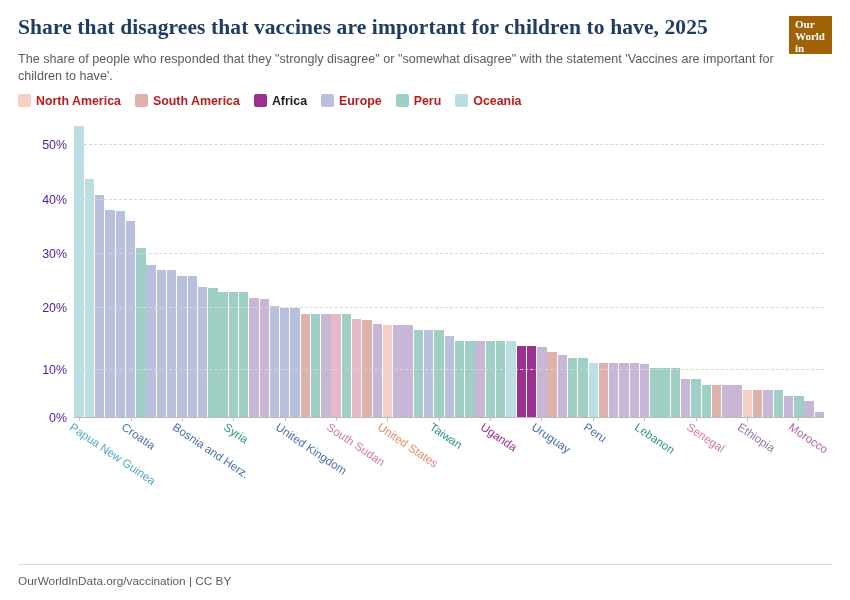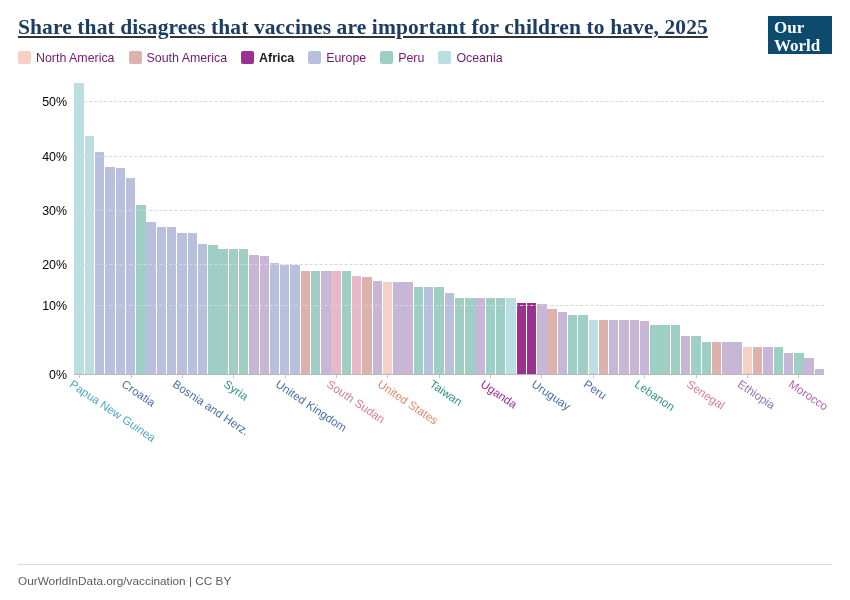--- a/index.html
+++ b/index.html
@@ -18,21 +18,20 @@
   .page {
     position: relative;
     width: 850px;
     height: 600px;
     box-sizing: border-box;
     padding: 14px 18px 0 18px;
   }
   
   .header {
     position: relative;
-    text-decoration: underline;
   }
   .title {
     font-family: "Liberation Serif", serif;
     font-size: 21.5px;
     font-weight: bold;
     color: #1d3d63;
     line-height: 1.28;
     margin: 0;
     padding-right: 90px;
     letter-spacing: 0.1px;
@@ -42,27 +41,27 @@
     color: #5b5b5b;
     line-height: 1.35;
     margin-top: 9px;
     padding-right: 20px;
     max-width: 820px;
   }
   .owid-logo {
     position: absolute;
     top: 2px;
     right: 0;
-    width: 64px;
+    width: 43px;
     height: 38px;
-    background: #0c4a6e;
+    background: #a16207;
     color: #ffffff;
     font-family: "Liberation Serif", serif;
     font-weight: bold;
-    font-size: 17px;
+    font-size: 11px;
     line-height: 1.08;
     padding: 3px 5px 0 6px;
     box-sizing: border-box;
   }
   .owid-logo .l2 { color: #ffffff; }
   
   .legend {
     display: flex;
     align-items: center;
     gap: 14px;
@@ -74,21 +73,21 @@
     align-items: center;
     gap: 5px;
     white-space: nowrap;
   }
   .legend-swatch {
     width: 13px;
     height: 13px;
     border-radius: 2px;
     display: inline-block;
   }
-  .legend-label { color: #701a75; }
+  .legend-label { color: #b91c1c; font-weight: bold; }
   .legend-item.active .legend-label {
     color: #1b1b1b;
     font-weight: bold;
   }
   
   .plot-wrap {
     position: relative;
     margin-top: 10px;
     height: 300px;
   }
@@ -106,21 +105,21 @@
     border-top: 1px dashed #d8d8d8;
     height: 0;
   }
   .gridline.zero { border-top: 1px solid #b9b9b9; }
   .ytick {
     position: absolute;
     right: 100%;
     margin-right: 7px;
     transform: translateY(-50%);
     font-size: 12.4px;
-    color: #000000;
+    color: #4c1d95;
     white-space: nowrap;
   }
   .bars {
     position: absolute;
     left: 0;
     right: 0;
     bottom: 0;
     top: 0;
     display: flex;
     align-items: flex-end;
@@ -169,20 +168,21 @@
   }
   .footer b { color: #444444; }
 </style>
 </head>
 <body>
 
 <div class="page">
 
   <div class="header">
     <h1 class="title">Share that disagrees that vaccines are important for children to have, 2025</h1>
+    <div class="subtitle">The share of people who responded that they "strongly disagree" or "somewhat disagree" with the statement 'Vaccines are important for children to have'.</div>
     <div class="owid-logo">
       <div class="l1">Our World</div>
       <div class="l2">in World</div>
     </div>
   </div>
 
   <div class="legend" id="legend">
       <div class="legend-item">
         <span class="legend-swatch" style="background: rgb(246, 207, 198);"></span>
         <span class="legend-label">North America</span>
@@ -282,21 +282,21 @@
           <div class="bar" title="Country 68: 5%" style="height: 27.2727px; background: rgb(200, 182, 214);"></div>
           <div class="bar" title="Country 69: 5%" style="height: 27.2727px; background: rgb(159, 206, 196);"></div>
           <div class="bar" title="Country 70: 4%" style="height: 21.8182px; background: rgb(200, 182, 214);"></div>
           <div class="bar" title="Morocco: 4%" style="height: 21.8182px; background: rgb(159, 206, 196);"></div>
           <div class="bar" title="Country 72: 3%" style="height: 16.3636px; background: rgb(200, 182, 214);"></div>
           <div class="bar" title="Country 73: 1%" style="height: 5.45455px; background: rgb(200, 182, 214);"></div>
         </div>
     <div class="gridline zero" style="bottom: 0px;">
           <span class="ytick">0%</span>
         </div>
-        <div class="gridline" style="bottom: 69px;">
+        <div class="gridline" style="bottom: 48px;">
           <span class="ytick">10%</span>
         </div>
         <div class="gridline" style="bottom: 109.091px;">
           <span class="ytick">20%</span>
         </div>
         <div class="gridline" style="bottom: 163.636px;">
           <span class="ytick">30%</span>
         </div>
         <div class="gridline" style="bottom: 218px;">
           <span class="ytick">40%</span>

